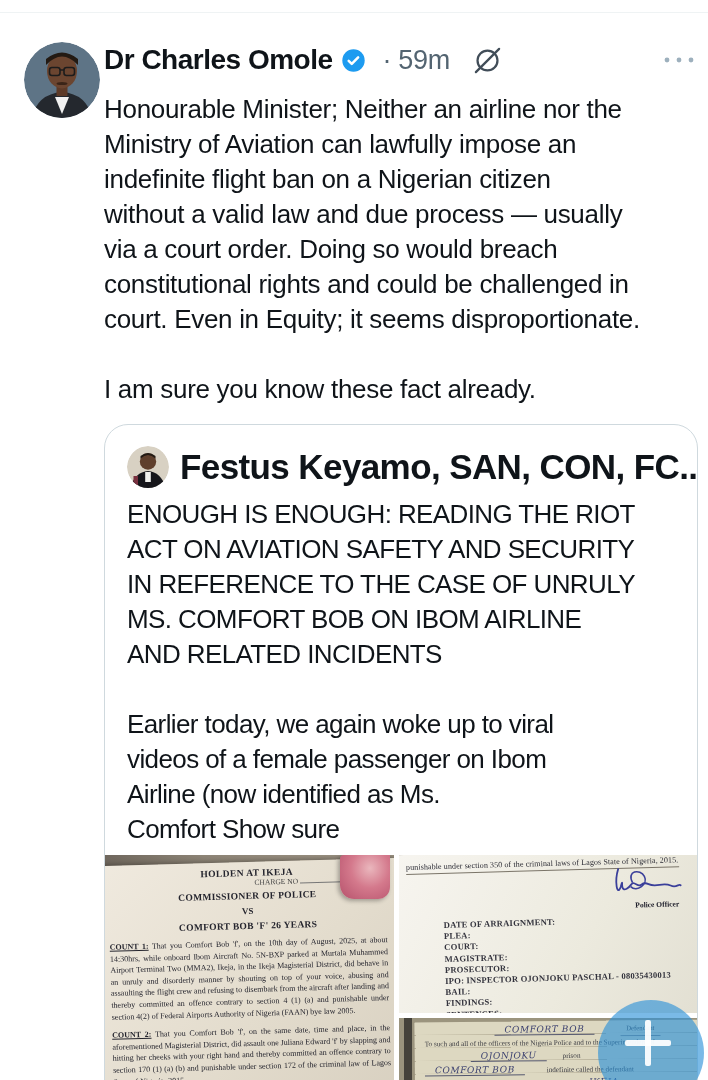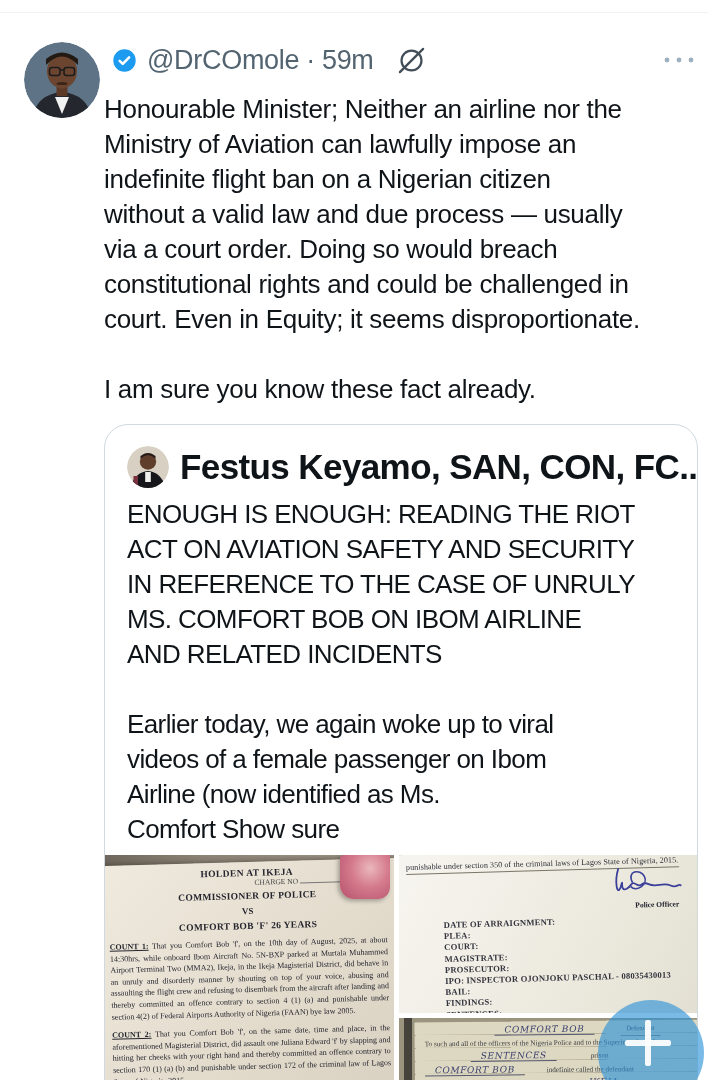--- a/index.html
+++ b/index.html
@@ -107,28 +107,28 @@
     <path d="M22,23 Q38,6 54,23 L54,17 Q38,4 22,17 Z" fill="#231a13"></path>
     <rect x="25.5" y="25.5" width="10.5" height="8" rx="2.5" fill="none" stroke="#1c1c1c" stroke-width="1.6"></rect>
     <rect x="40" y="25.5" width="10.5" height="8" rx="2.5" fill="none" stroke="#1c1c1c" stroke-width="1.6"></rect>
     <line x1="36" y1="28" x2="40" y2="28" stroke="#1c1c1c" stroke-width="1.4"></line>
     <ellipse cx="38" cy="41.5" rx="5.5" ry="1.6" fill="#3a2418"></ellipse>
   </svg>
 </div>
 
 <div class="content">
   <div class="header-row">
+    <span class="name">Dr Charles Omole</span>
     <span class="badge">
       <svg width="27" height="27" viewBox="0 0 28 28">
         <circle cx="14" cy="14" r="11.6" fill="#1d9bf0"></circle>
         <path d="M9 14.4l3.2 3.2 6.6-6.9" fill="none" stroke="#fff" stroke-width="2.6" stroke-linecap="round" stroke-linejoin="round"></path>
       </svg>
     </span>
     <span class="handle-group">
-      <span>@DrCOmole</span>
       <span class="sep">·</span>
       <span>59m</span>
     </span>
     <span class="grok-btn">
       <svg width="31" height="31" viewBox="0 0 32 32">
         <circle cx="16" cy="16" r="10.3" fill="none" stroke="#414d58" stroke-width="2.3"></circle>
         <line x1="4" y1="28" x2="28" y2="4" stroke="#414d58" stroke-width="2.3" stroke-linecap="round"></line>
       </svg>
     </span>
     <span class="more-btn">
@@ -227,22 +227,22 @@
 
         <div class="tile-rb">
           <div class="spine"></div>
           <div class="paper-rb">
             <div class="rb-row">
               <span class="rb-def">Defendant</span>
               <span style="margin-left:70px;" class="hw hw-u">COMFORT BOB</span>
             </div>
             <div class="rb-row">To such and all of the officers of the Nigeria Police and to the Superintendent of</div>
             <div class="rb-row">
-              <span style="margin-left:46px;" class="hw hw-u">SENTENCES</span>
-              <span style="margin-left:32px;">prison</span>
+              <span style="margin-left:46px;" class="hw hw-u">OJONJOKU</span>
+              <span style="margin-left:14px;">prison</span>
             </div>
             <div class="rb-row">
               <span class="hw hw-u">COMFORT BOB</span>
               <span style="margin-left:20px;">indefinite called the defendant</span>
             </div>
             <div class="rb-row">
               <span>brought before High/Magistrate's Court of the</span>
               <span style="margin-left:30px;" class="hw">IKEJA</span>
             </div>
 

